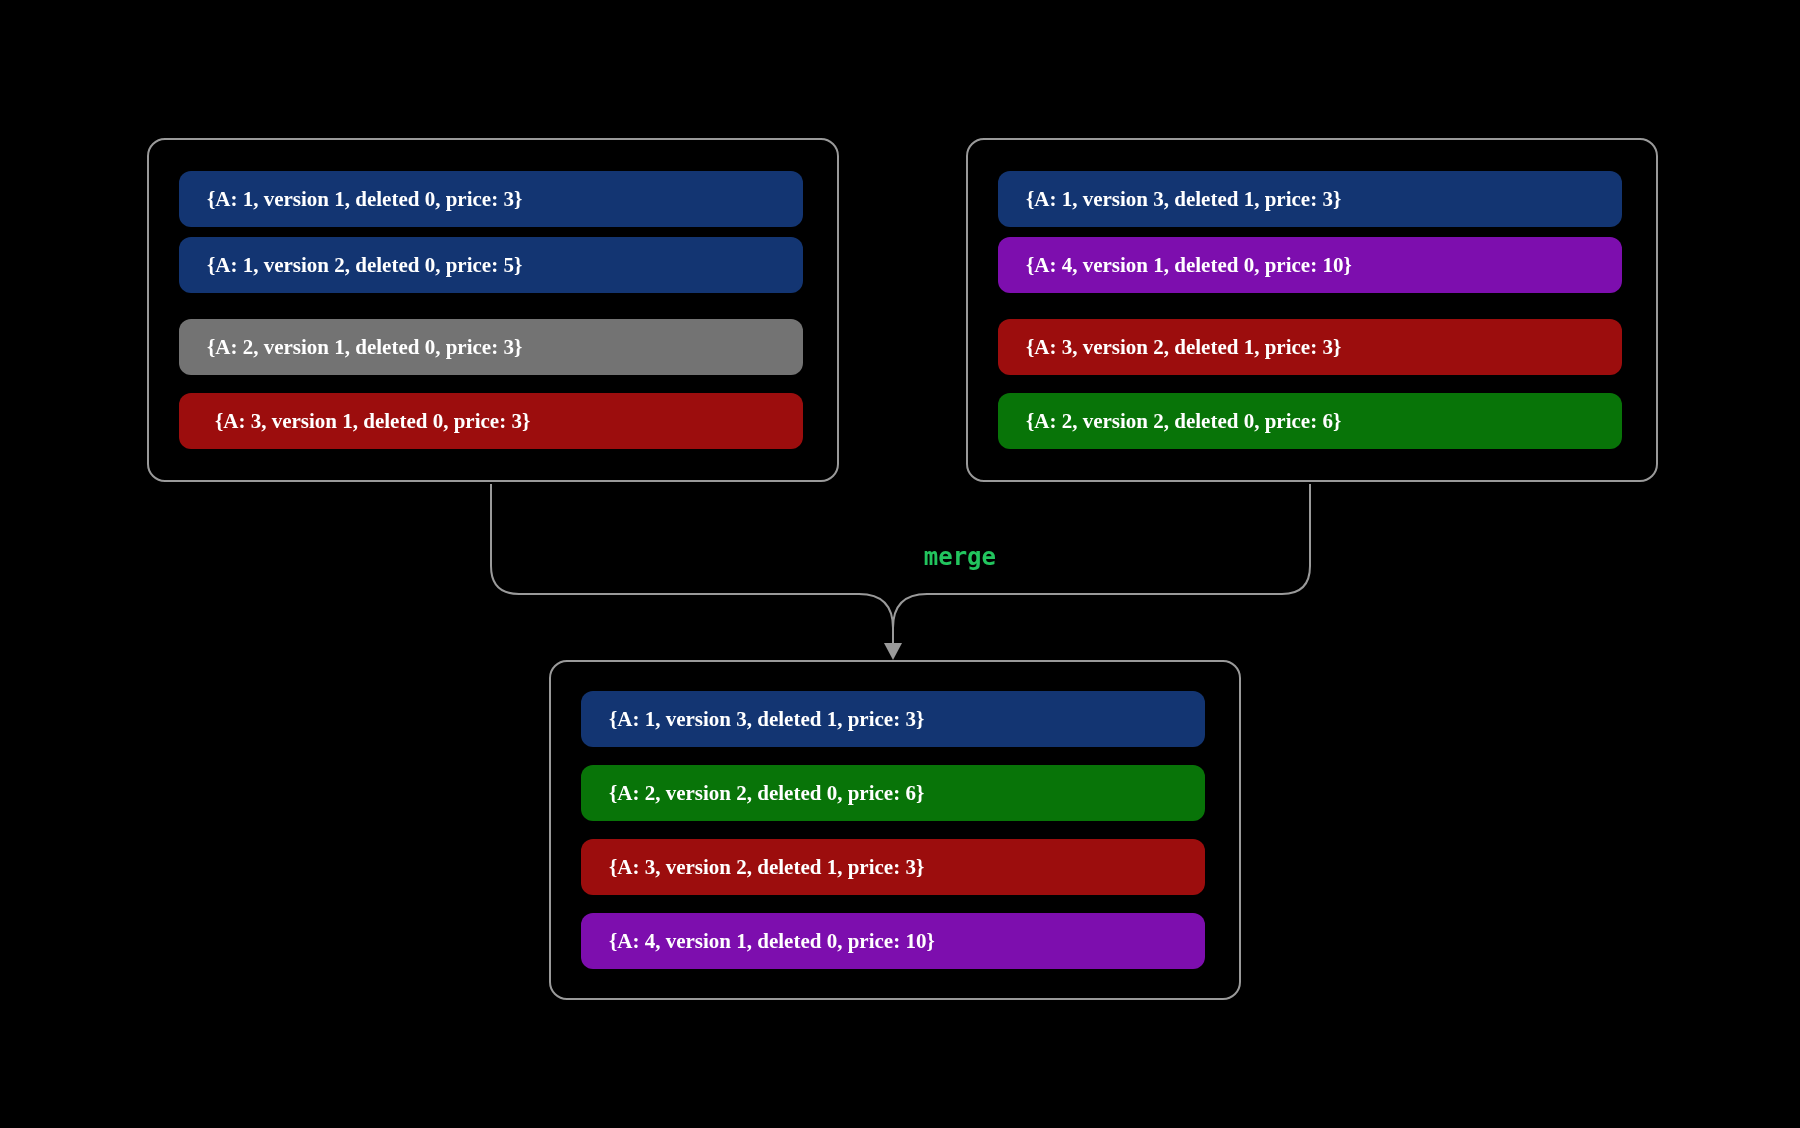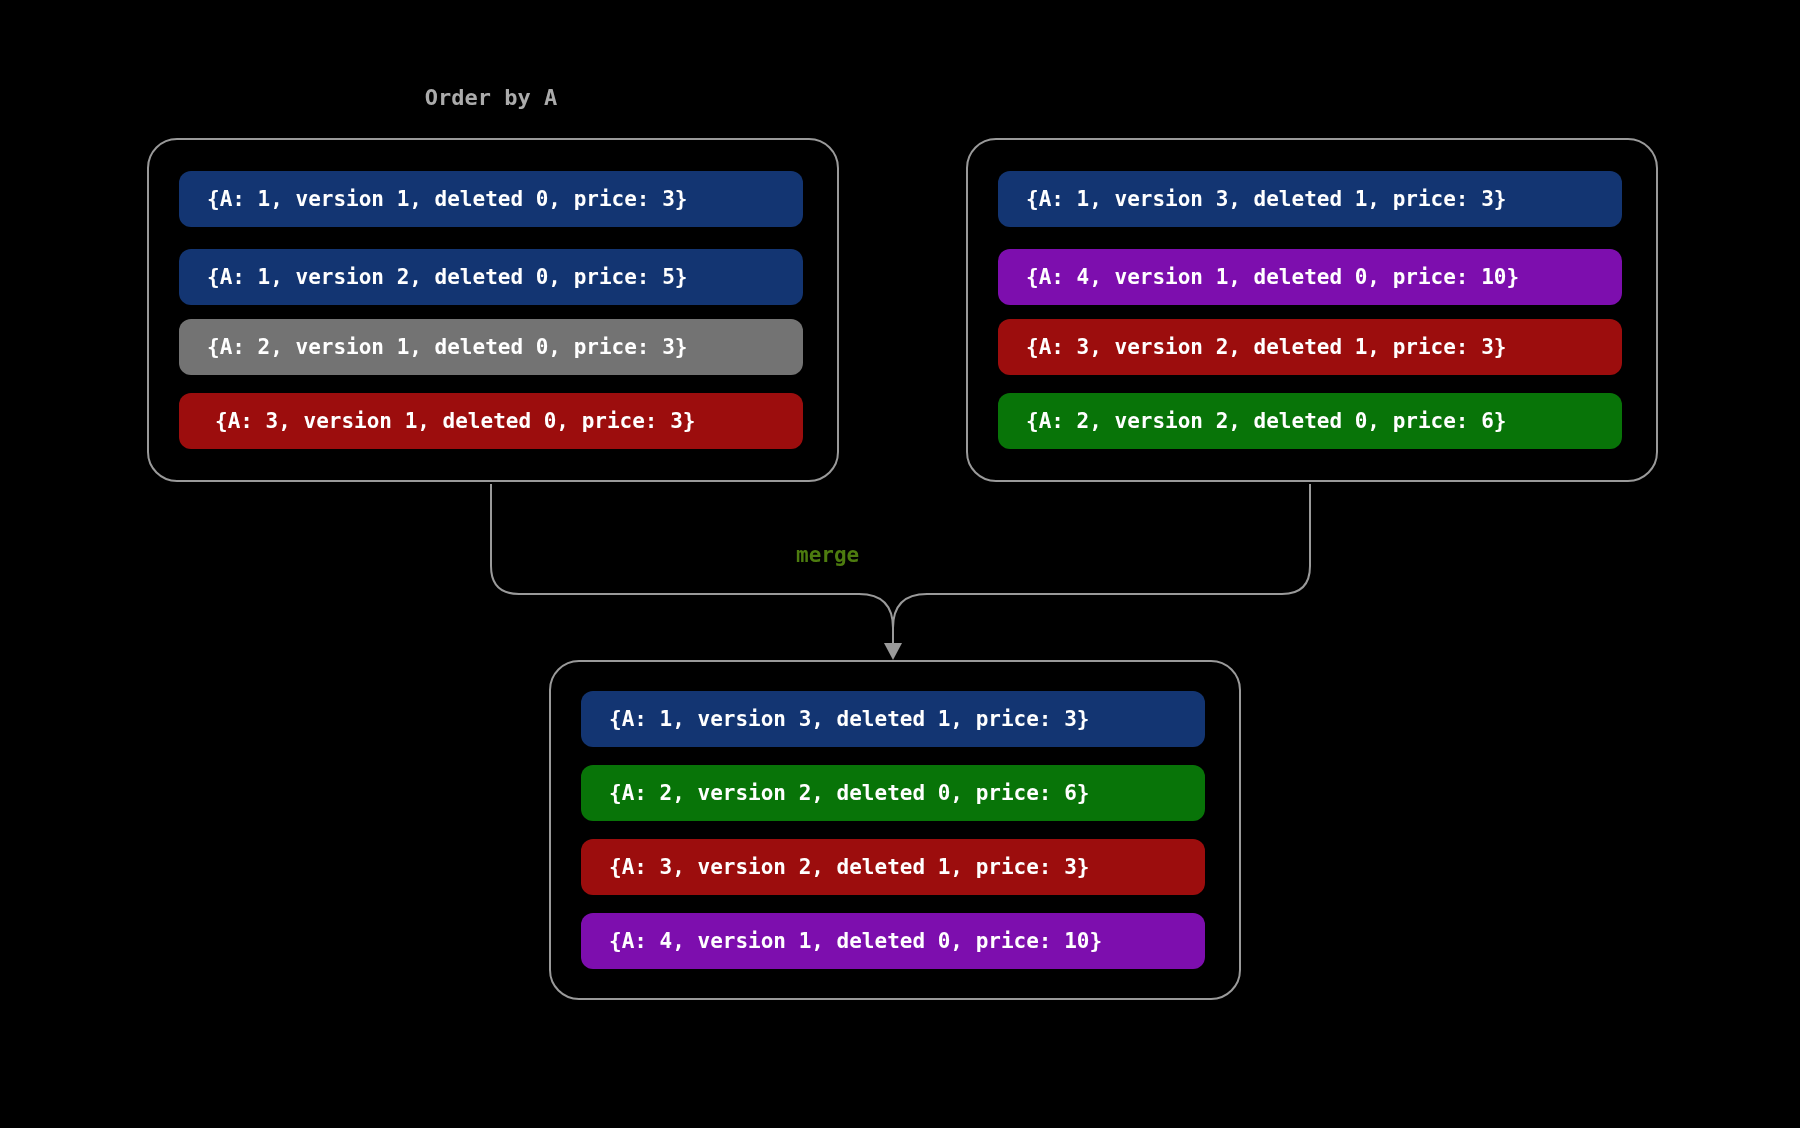--- a/index.html
+++ b/index.html
@@ -17,72 +17,72 @@
     text-align: center;
     color: #ababab;
     font-size: 22px;
     font-weight: 700;
     line-height: 24px;
   }
   .part-box {
     position: absolute;
     width: 688px;
     border: 2px solid #9a9a9a;
-    border-radius: 30px;
+    border-radius: 18px;
     background: transparent;
     box-sizing: content-box;
+    font-family: Liberation Serif, serif;
   }
   .part-box.h-top { height: 340px; }
   .part-box.h-bottom { height: 336px; }
   .data-row {
     position: absolute;
     left: 30px;
     width: 624px;
     height: 56px;
     border-radius: 12px;
     display: flex;
     align-items: center;
     padding-left: 28px;
     box-sizing: border-box;
     color: #ffffff;
     font-size: 21px;
     font-weight: 700;
     white-space: pre;
   }
   
   .slot-0 { top: 31px; }
-  .slot-1 { top: 109px; }
+  .slot-1 { top: 97px; }
   .slot-2 { top: 179px; }
   .slot-3 { top: 253px; }
   .result .slot-0 { top: 29px; }
   .result .slot-1 { top: 103px; }
   .result .slot-2 { top: 177px; }
   .result .slot-3 { top: 251px; }
   .merge-label {
     position: absolute;
     left: 796px;
     top: 543px;
     width: 200px;
-    text-align: left;
-    color: #4d7c0f;
-    font-size: 21px;
+    text-align: right;
+    color: #22c55e;
+    font-size: 24px;
     font-weight: 700;
   }
   #connector-svg {
     position: absolute;
     left: 0; top: 0;
     pointer-events: none;
   }
 </style>
 </head>
 <body>
 
 <div id="canvas" style="background: rgb(0, 0, 0);">
 
-  <div class="box-title" style="left:147px; top:86px;">Order by A</div>
 
   <div class="part-box h-top" style="left:147px; top:138px;">
     <div class="data-row slot-0" style="background-color: rgb(19, 53, 114);">{A: 1, version 1, deleted 0, price: 3}</div>
     <div class="data-row slot-1" style="background-color: rgb(19, 53, 114);">{A: 1, version 2, deleted 0, price: 5}</div>
     <div class="data-row slot-2" style="background-color: #737373;">{A: 2, version 1, deleted 0, price: 3}</div>
     <div class="data-row slot-3" style="background-color: rgb(156, 13, 13); padding-left: 36px;">{A: 3, version 1, deleted 0, price: 3}</div>
   </div>
 
   <div class="part-box h-top" style="left:966px; top:138px;">
     <div class="data-row slot-0" style="background-color: rgb(19, 53, 114);">{A: 1, version 3, deleted 1, price: 3}</div>

